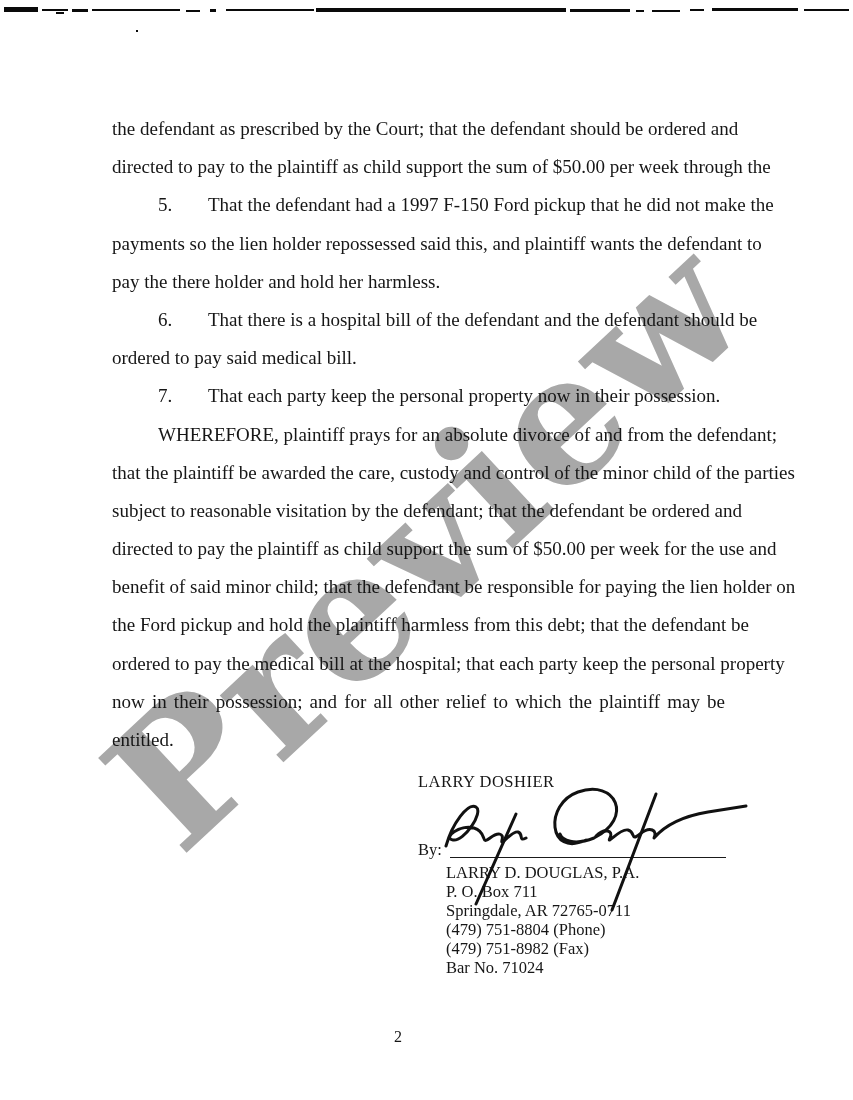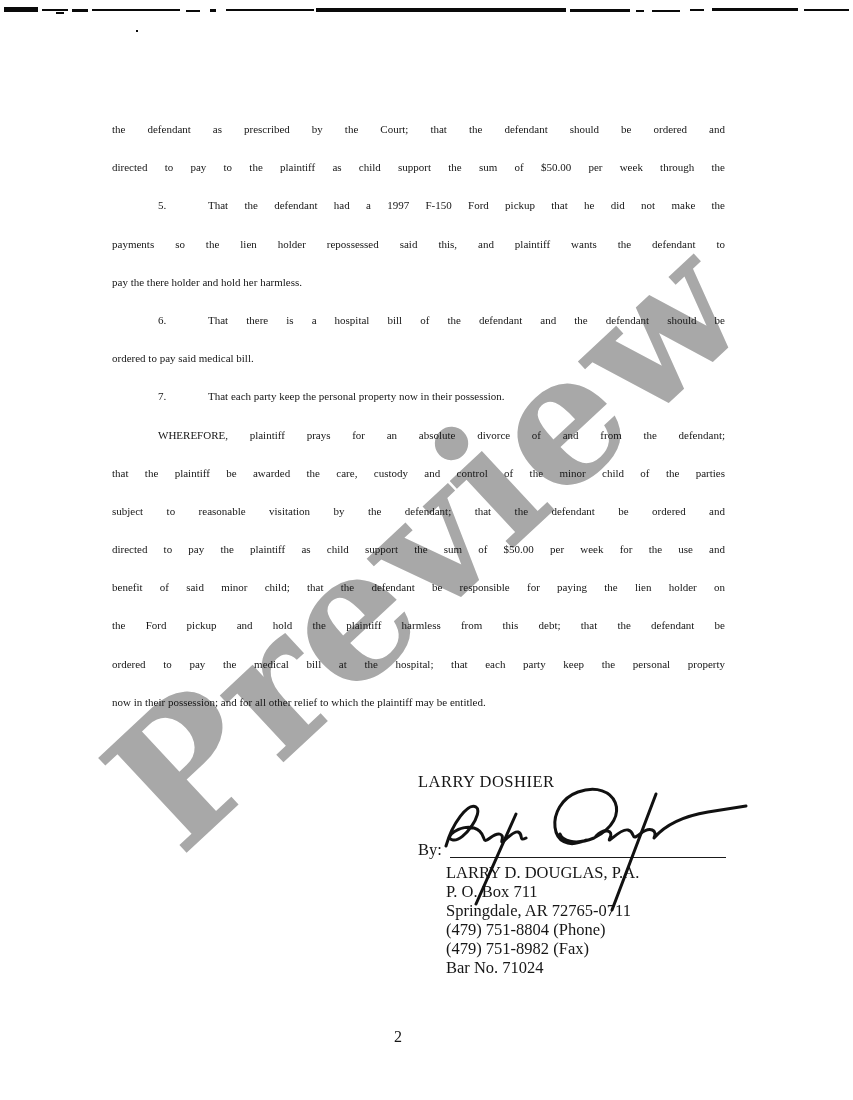--- a/index.html
+++ b/index.html
@@ -32,21 +32,21 @@
     user-select: none;
   }
 
   
   .body-text {
     position: absolute;
     left: 112px;
     top: 110px;
     width: 613px;
     z-index: 1;
-    font-size: 11px;
+    font-size: 19px;
   }
   .line {
     height: 38.2px;
     line-height: 38.2px;
     text-align: justify;
     text-align-last: justify;
     white-space: nowrap;
   }
   .line.last { text-align-last: left; white-space: normal; }
   .line.indent { padding-left: 46px; }

